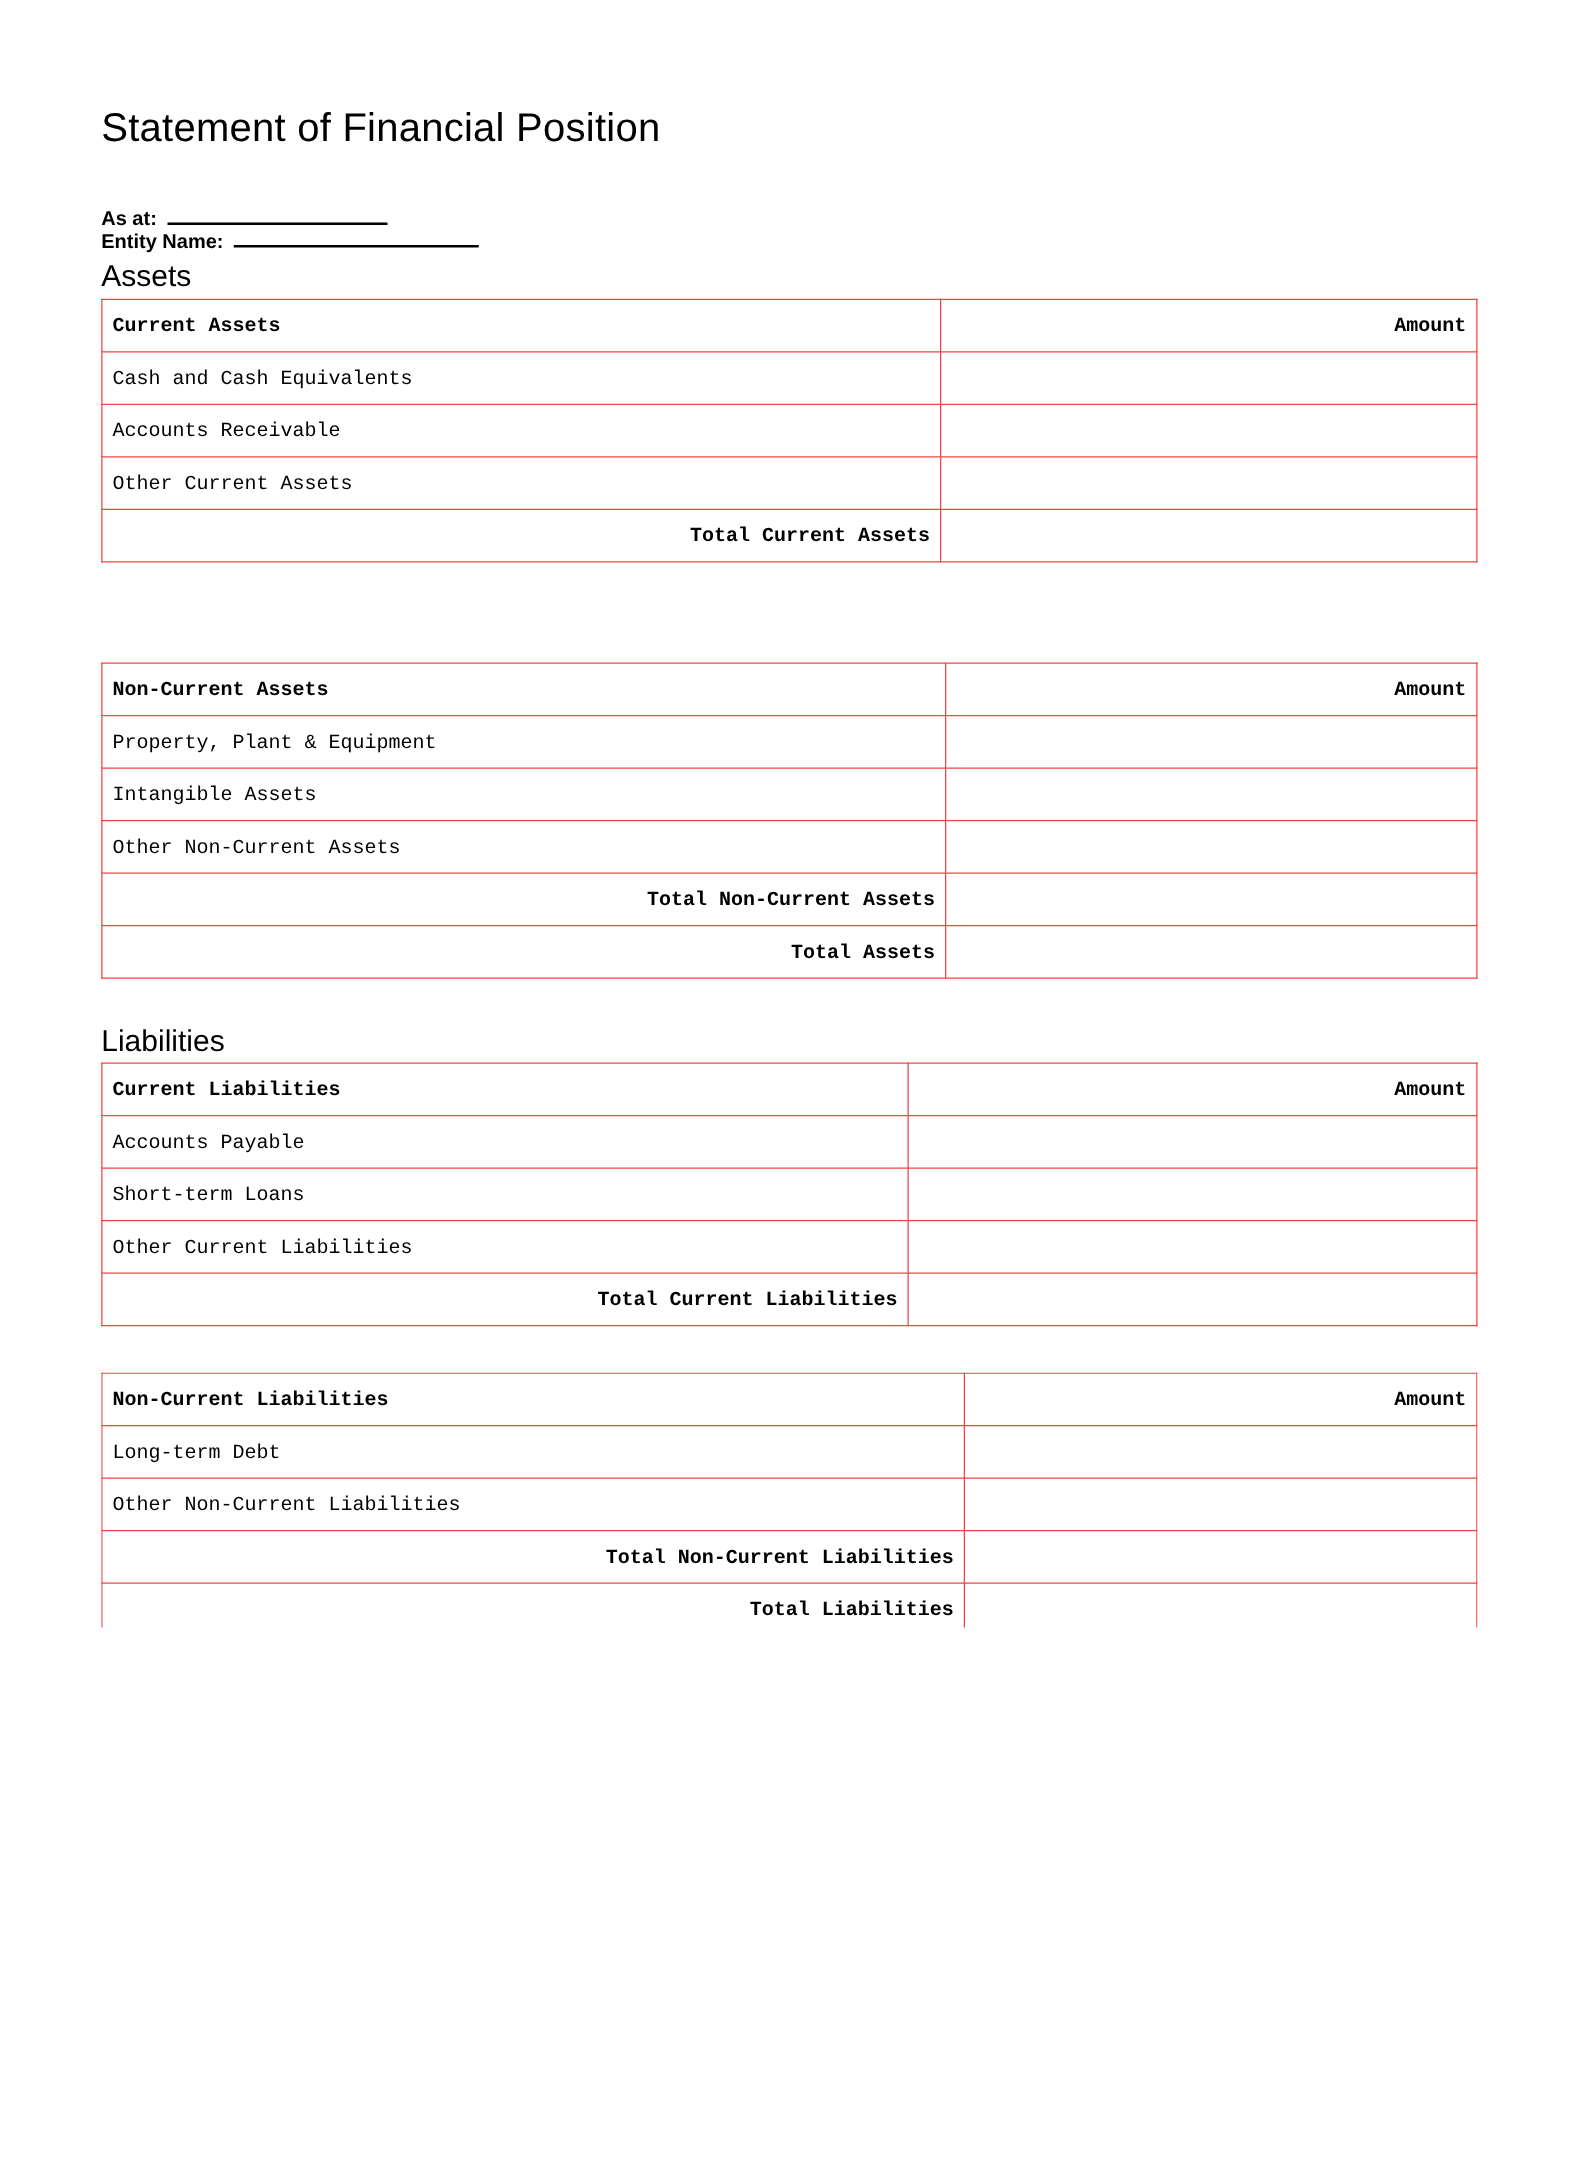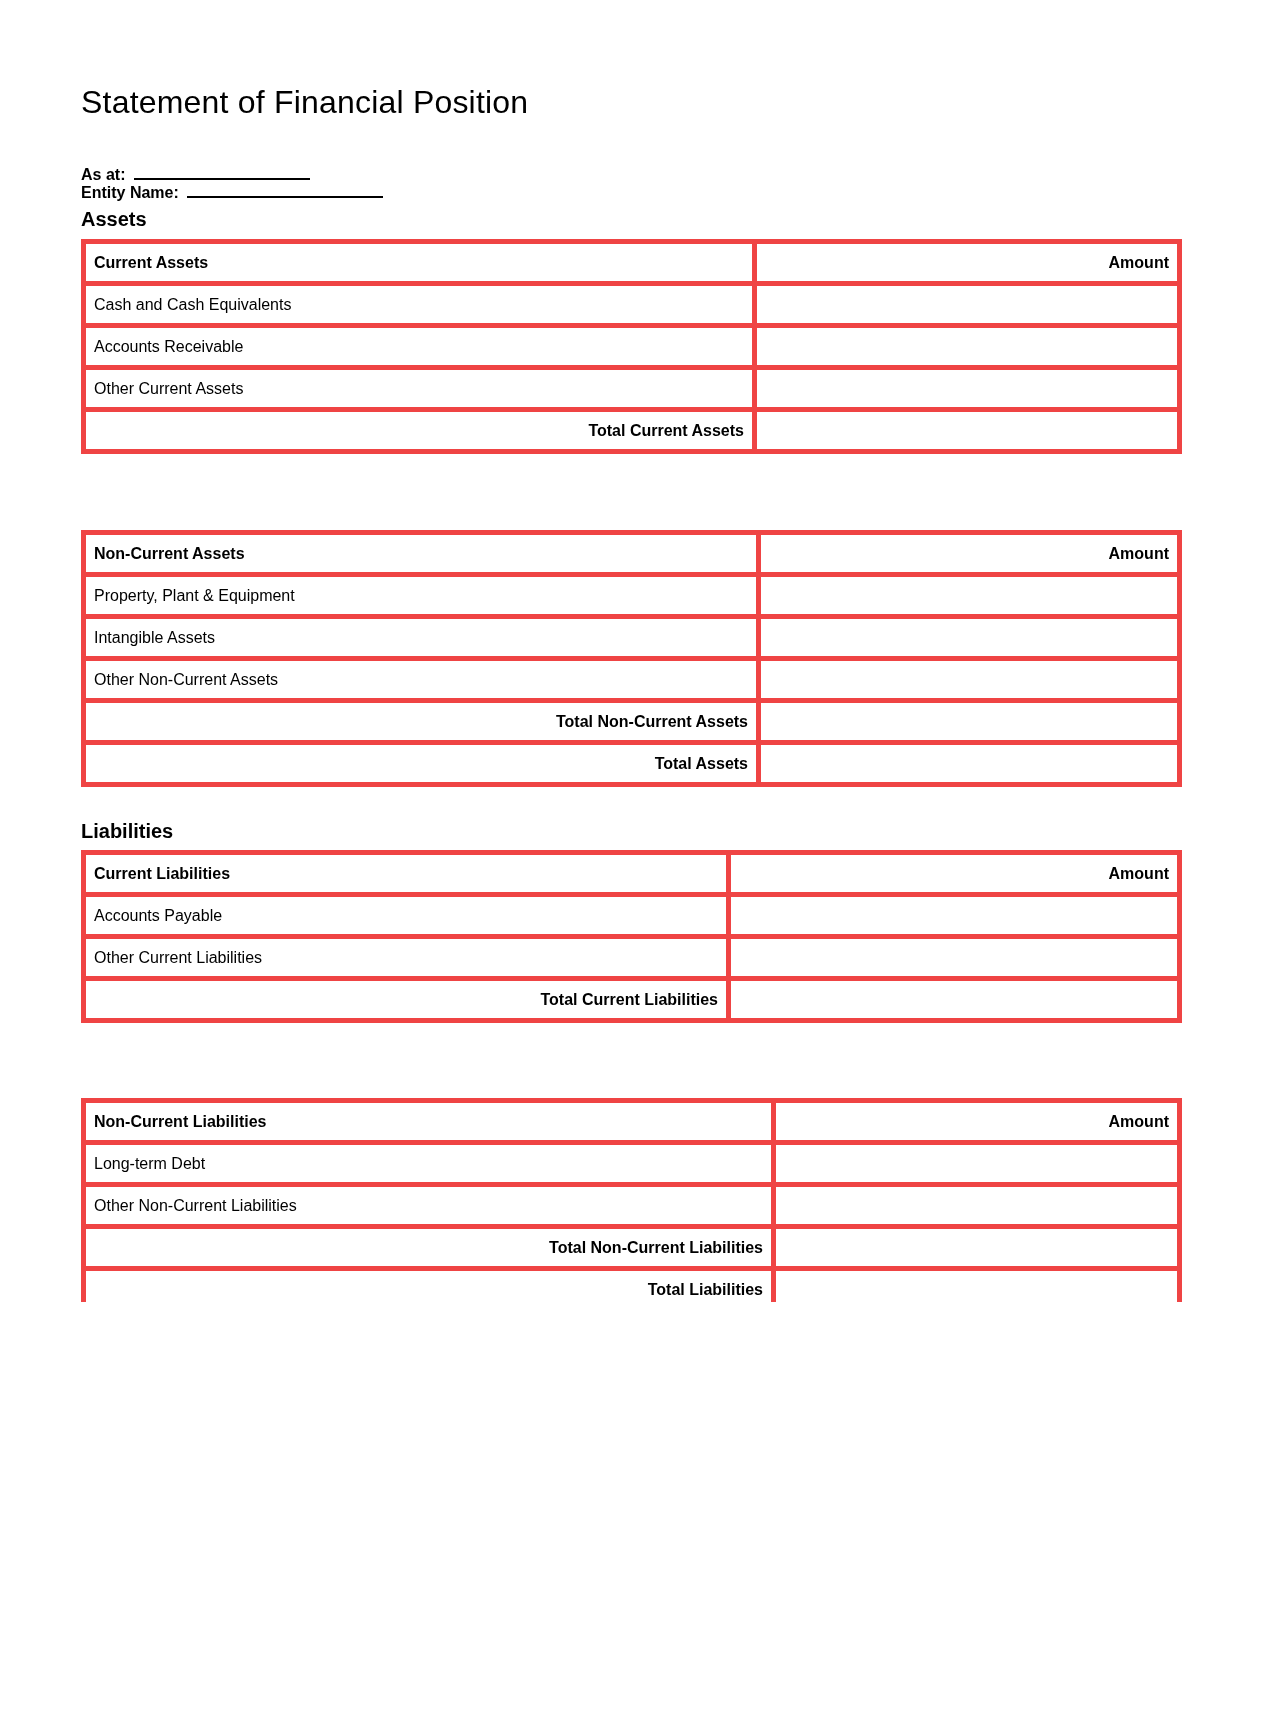--- a/index.html
+++ b/index.html
@@ -9,29 +9,29 @@
   }
   .page { position: absolute; left: 81px; top: 0; width: 1101px; }
   .title {
     position: absolute; left: 0; top: 84px; margin: 0;
     font-size: 32px; font-weight: normal; letter-spacing: 0.2px; white-space: nowrap;
   }
   .meta { position: absolute; left: 0; font-size: 16px; font-weight: bold; white-space: nowrap; line-height: 18px; margin-top: 24px; }
   .meta .blank { display: inline-block; border-bottom: 2px solid #000; height: 13px; vertical-align: baseline; margin-left: 4px; }
   .meta.as-at { top: 141px; }
   .meta.entity { top: 159px; }
-  .section-heading { position: absolute; left: 0; font-size: 20px; font-weight: bold; margin: 0; white-space: nowrap; }
+  .section-heading { position: absolute; left: 0; font-size: 24px; font-weight: normal; margin: 0; white-space: nowrap; }
   table.fin {
     position: absolute; left: 0; width: 1101px;
     border-collapse: collapse; table-layout: fixed;
     font-size: 16px;
   }
   table.fin td, table.fin th {
-    border: 5px solid #ef4444; height: 42px; padding: 0 8px; box-sizing: border-box;
-    vertical-align: middle; white-space: nowrap; overflow: hidden;
+    border: 1px solid #ef4444; height: 42px; padding: 0 8px; box-sizing: border-box;
+    vertical-align: middle; white-space: nowrap; overflow: hidden; font-family: Liberation Mono, monospace;
   }
   table.fin th { font-weight: bold; text-align: left; }
   table.fin th.amount-h { text-align: right; }
   table.fin td.total { text-align: right; font-weight: bold; }
   table.fin td.amount { }
   .clip { position: absolute; left: 0; width: 1101px; overflow: hidden; }
   .clip table.fin { position: static; }
 </style>
 </head>
 <body>
@@ -123,20 +123,24 @@
     <tbody>
         <tr>
       <th>Current Liabilities</th>
       <th class="amount-h">Amount</th>
     </tr>
     <tr>
       <td>Accounts Payable</td>
       <td class="amount"></td>
     </tr>
     <tr>
+      <td>Short-term Loans</td>
+      <td class="amount"></td>
+    </tr>
+    <tr>
       <td>Other Current Liabilities</td>
       <td class="amount"></td>
     </tr>
     <tr>
       <td class="total">Total Current Liabilities</td>
       <td class="amount"></td>
     </tr>
   </tbody>
     </table>
 

